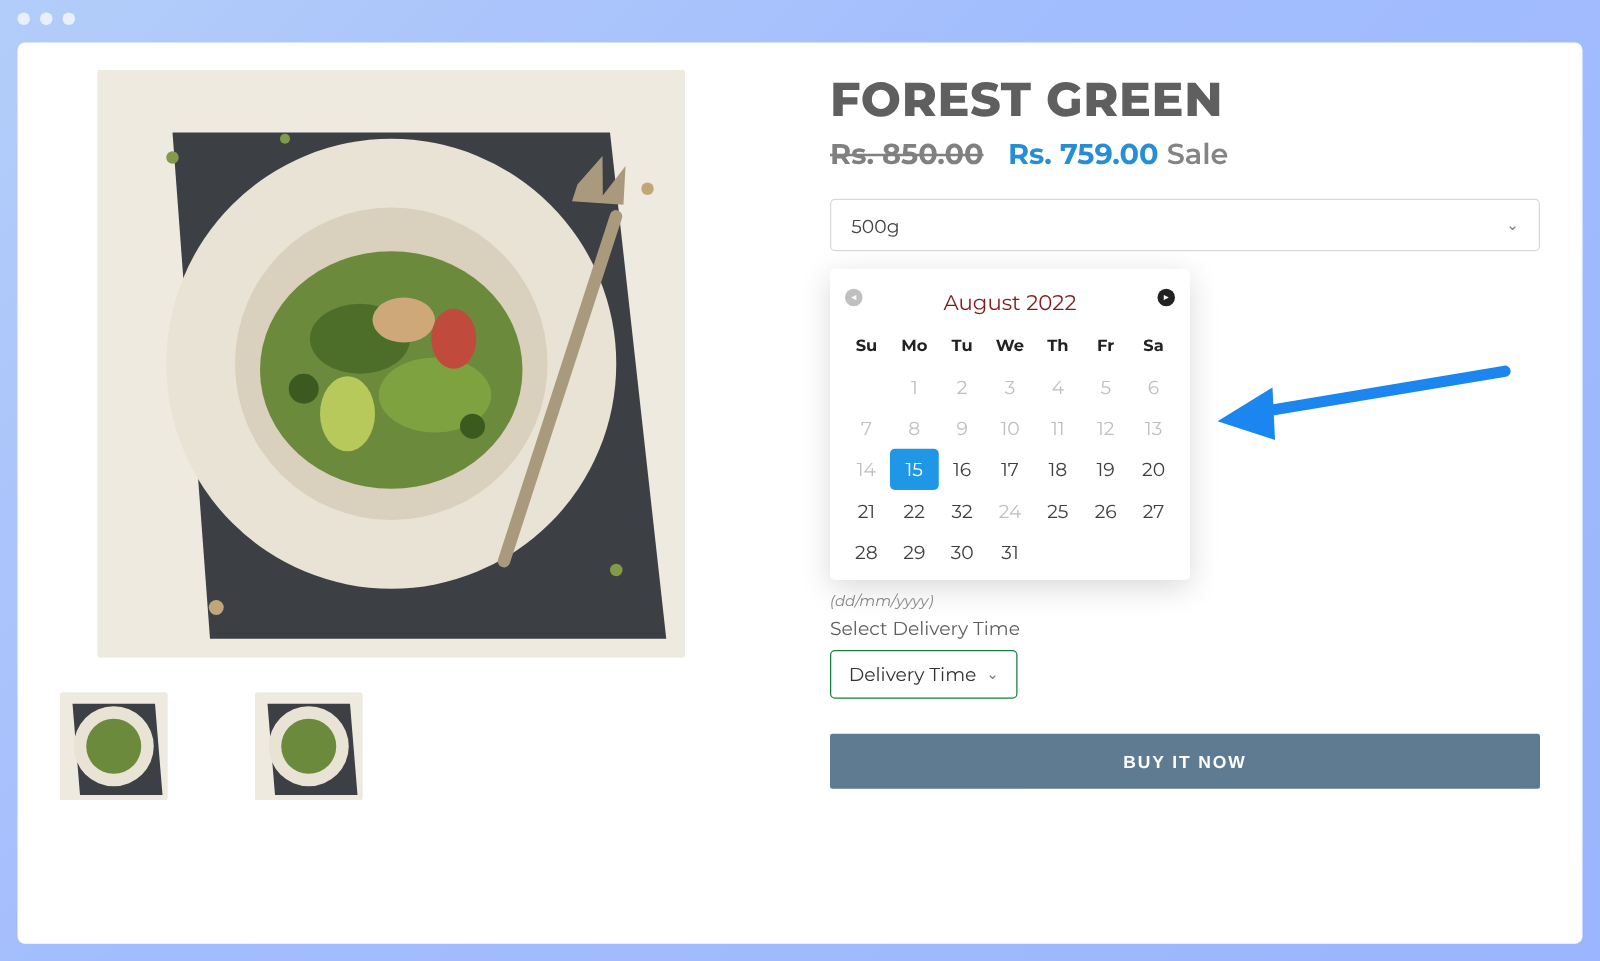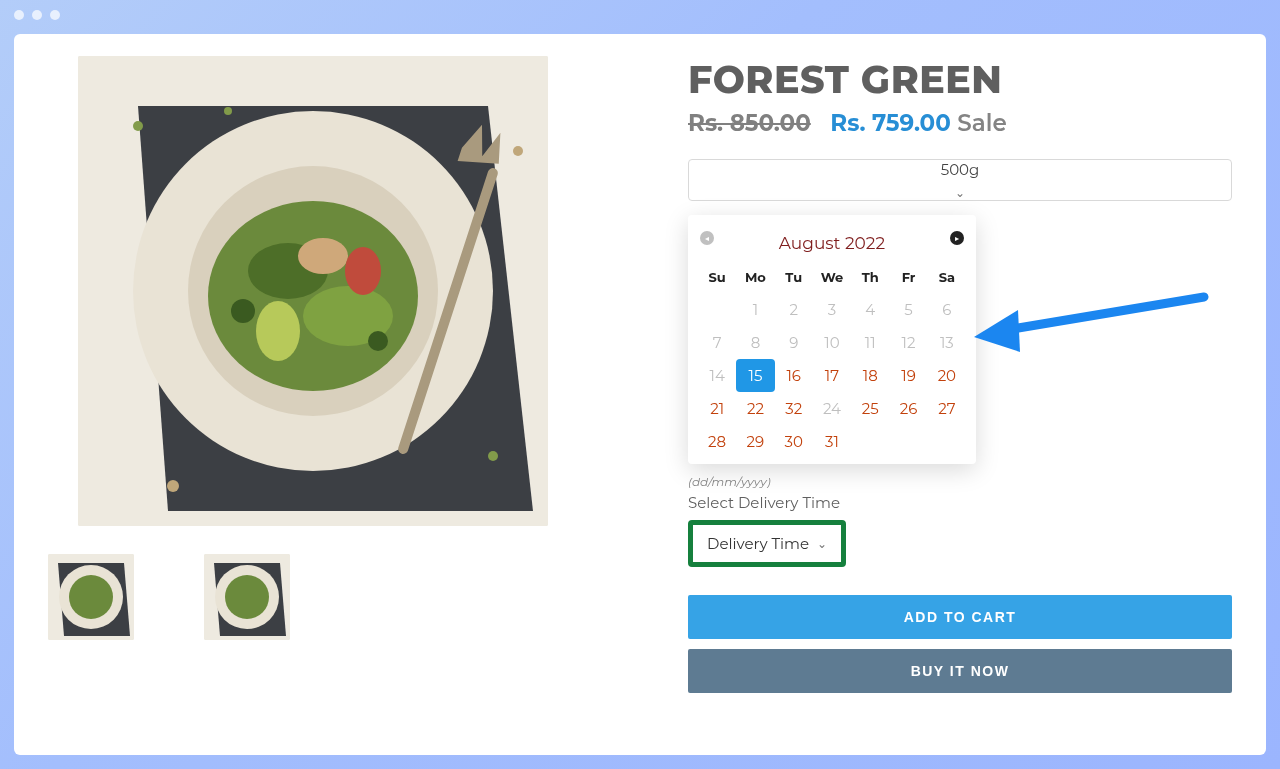--- a/index.html
+++ b/index.html
@@ -15,21 +15,20 @@
   .browser-dots { position: absolute; top: 10px; left: 14px; display: flex; gap: 8px; }
   .browser-dots span { width: 10px; height: 10px; border-radius: 50%; background: rgba(255,255,255,0.7); display: block; }
   .page {
     position: absolute;
     top: 34px; left: 14px; right: 14px; bottom: 14px;
     background: #fff;
     border-radius: 6px;
     overflow: hidden;
     display: flex;
     padding: 22px 34px;
-    gap: 24px;
   }
   .left-col { width: 570px; }
   .product-image {
     width: 470px; height: 470px;
     margin-left: 30px;
     background: #e8e4db;
     border-radius: 2px;
     position: relative;
     overflow: hidden;
   }
@@ -45,48 +44,47 @@
   .sale-price { color: #278ed5; }
   .sale-label { color: #848484; font-weight: 600; }
 
   .field-label { font-size: 15px; color: #5f5f5f; margin-left: 6px; margin-bottom: 6px; }
   .select {
     width: 100%; height: 42px;
     border: 1px solid #d9d9d9; border-radius: 4px;
     display: flex; align-items: center; justify-content: space-between;
     padding: 0 16px; font-size: 15px; color: #444; cursor: pointer;
     margin-bottom: 14px;
-    flex-direction: column;
   }
   .chev { font-size: 12px; color: #777; }
   .calendar {
     width: 288px;
     background: #fff;
     border-radius: 4px;
     box-shadow: 0 6px 24px rgba(0,0,0,0.15);
     padding: 12px 10px 6px 10px;
     position: relative;
     margin-top: 6px;
   }
   .cal-header { position: relative; height: 32px; display: flex; align-items: center; justify-content: center; }
   .cal-title { font-size: 17px; font-weight: 400; color: #7f1d1d; }
   .cal-nav { position: absolute; top: 4px; width: 14px; height: 14px; background: #222; border-radius: 50%; display: flex; align-items: center; justify-content: center; cursor: pointer; }
   .cal-nav.prev { left: 2px; background: #c0c0c0; cursor: default; }
   .cal-nav.next { right: 2px; }
   .cal-nav .arr { font-size: 8px; color: #fff; line-height: 1; }
   .cal-grid { display: grid; grid-template-columns: repeat(7, 1fr); text-align: center; }
   .dow { font-size: 13px; font-weight: 700; color: #222; padding: 10px 0 8px 0; }
-  .day { font-size: 15px; color: #c2410c; padding: 7px 0; cursor: pointer; }
+  .day { font-size: 15px; color: #404040; padding: 7px 0; cursor: pointer; }
   .day.disabled { color: #bfbfbf; cursor: default; }
   .day.selected { background: #2097e6; color: #fff; border-radius: 4px; }
   .format-hint { font-size: 12px; font-style: italic; color: #888; margin-top: 10px; }
   .time-label { font-size: 15px; color: #5f5f5f; margin-top: 4px; margin-bottom: 8px; }
   .time-select {
     display: inline-flex; align-items: center; gap: 8px;
-    border: 5px solid #15803d; border-radius: 4px;
+    border: 1px solid #15803d; border-radius: 4px;
     padding: 9px 14px; font-size: 15px; color: #333; cursor: pointer;
   }
   .action-buttons { margin-top: 28px; display: flex; flex-direction: column; gap: 10px; }
   .btn {
     width: 100%; height: 44px; display: flex; align-items: center; justify-content: center;
     font-size: 14px; font-weight: 700; letter-spacing: 1.5px; color: #fff;
     border: none; cursor: pointer; border-radius: 2px;
   }
   .btn.add { background: #36a3e6; }
   .btn.buy { background: #5e7b92; }
@@ -226,21 +224,20 @@
       </div>
 
       <div class="format-hint">(dd/mm/yyyy)</div>
       <div class="time-label">Select Delivery Time</div>
       <div class="time-select">
         <span>Delivery Time</span>
         <span class="chev">⌄</span>
       </div>
 
       <div class="action-buttons">
-        <button class="btn add">ADD TO CART</button>
         <button class="btn buy">BUY IT NOW</button>
       </div>
     </div>
 
     <svg class="annotate-arrow" width="240" height="70" viewBox="0 0 240 70">
       <line x1="230" y1="5" x2="20" y2="40" stroke="#1b86f0" stroke-width="9" stroke-linecap="round"></line>
       <polygon points="0,45 44,18 46,60" fill="#1b86f0"></polygon>
     </svg>
   </div>
 </div>

